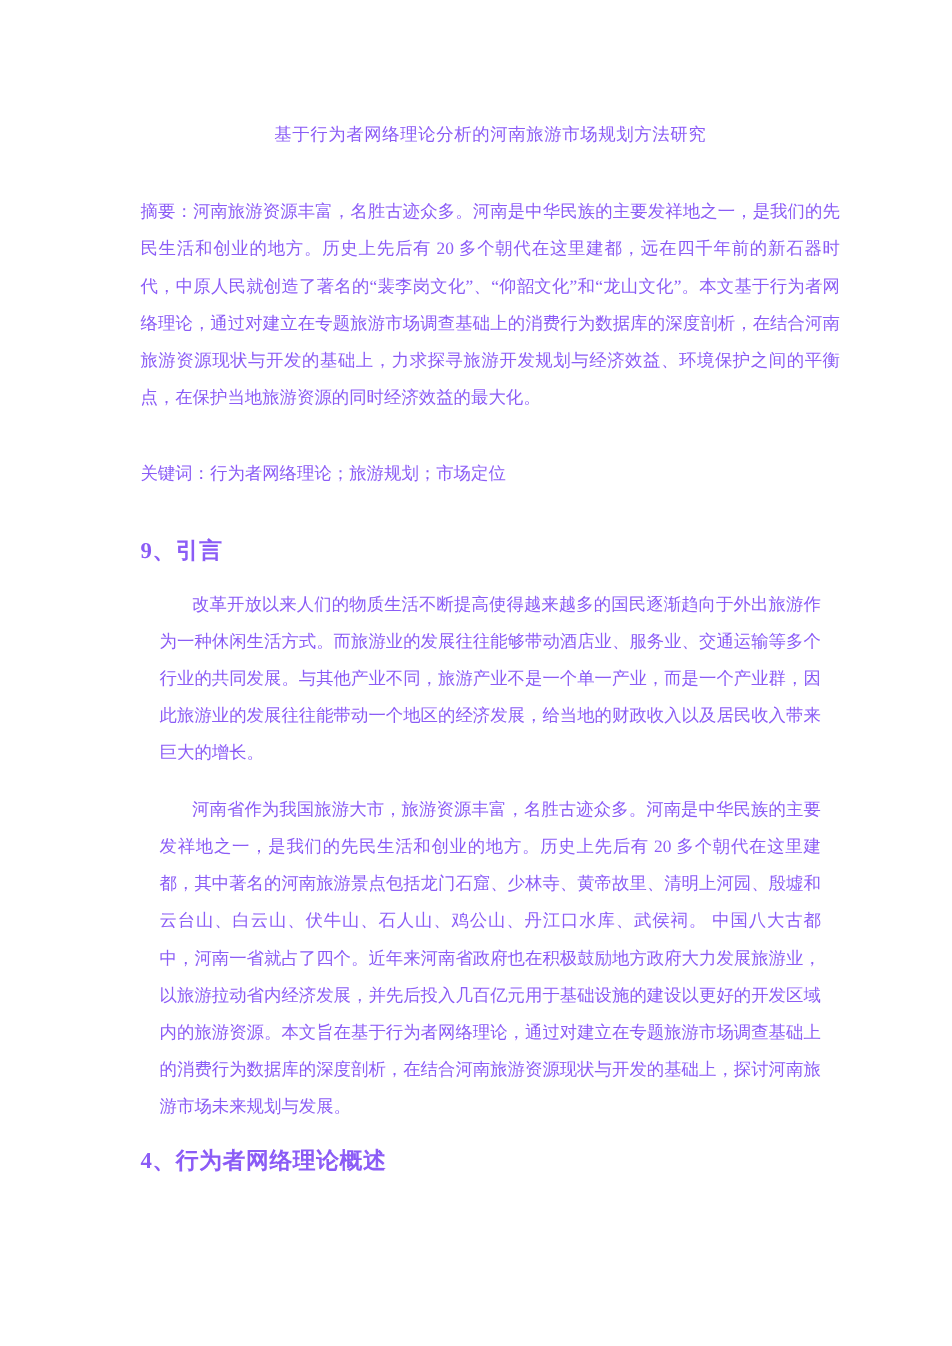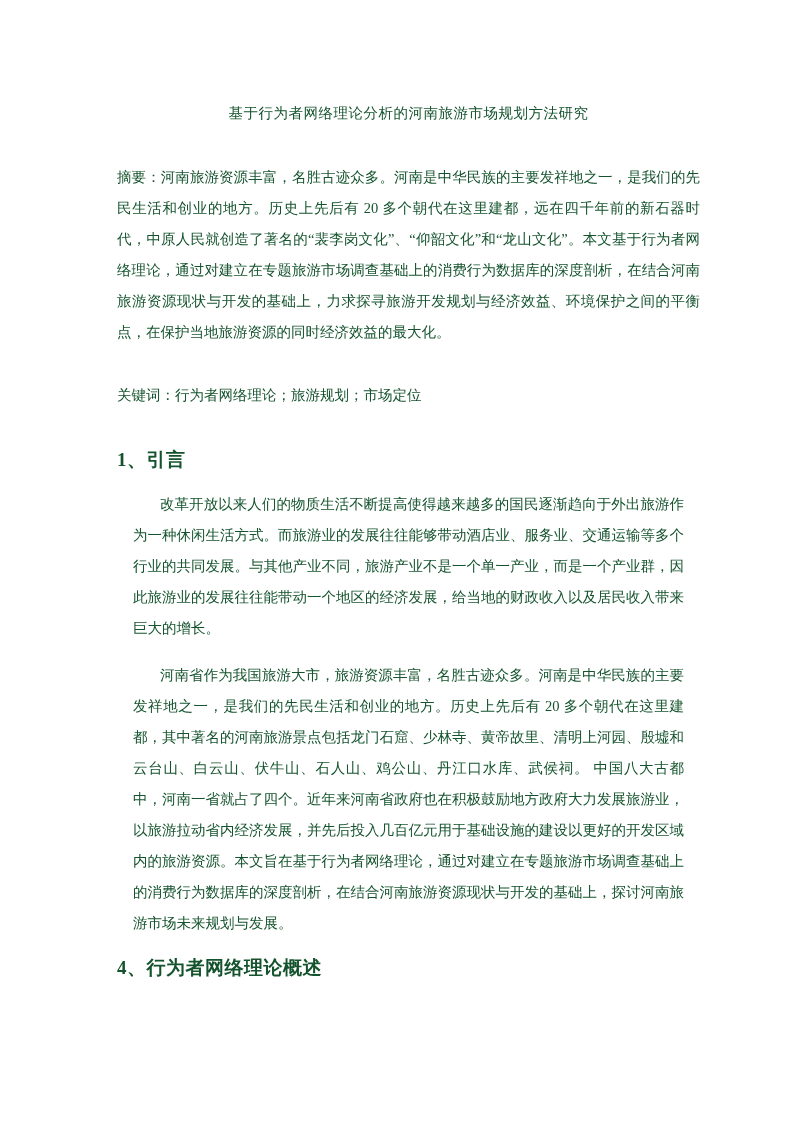--- a/index.html
+++ b/index.html
@@ -8,21 +8,21 @@
     background: #ffffff;
   }
   .page {
     position: relative;
     width: 793px;
     height: 1122px;
     background: #ffffff;
     box-sizing: border-box;
     padding: 98px 93px 0 117px;
     font-family: "Liberation Serif", "DejaVu Serif", serif;
-    color: #14532d;
+    color: #8b5cf6;
     overflow: hidden;
   }
   .doc-title {
     text-align: center;
     font-size: 14.5px;
     font-weight: normal;
     line-height: 31px;
     margin: 0 0 33px 0;
     letter-spacing: 0.5px;
   }
@@ -58,21 +58,21 @@
 </head>
 <body>
 
 <div class="page">
   <div class="doc-title">基于行为者网络理论分析的河南旅游市场规划方法研究</div>
 
   <p class="abstract">摘要：河南旅游资源丰富，名胜古迹众多。河南是中华民族的主要发祥地之一，是我们的先民生活和创业的地方。历史上先后有 20 多个朝代在这里建都，远在四千年前的新石器时代，中原人民就创造了著名的“裴李岗文化”、“仰韶文化”和“龙山文化”。本文基于行为者网络理论，通过对建立在专题旅游市场调查基础上的消费行为数据库的深度剖析，在结合河南旅游资源现状与开发的基础上，力求探寻旅游开发规划与经济效益、环境保护之间的平衡点，在保护当地旅游资源的同时经济效益的最大化。</p>
 
   <p class="keywords">关键词：行为者网络理论；旅游规划；市场定位</p>
 
-  <h2 class="sec-heading">1、引言</h2>
+  <h2 class="sec-heading">9、引言</h2>
 
   <p class="para">改革开放以来人们的物质生活不断提高使得越来越多的国民逐渐趋向于外出旅游作为一种休闲生活方式。而旅游业的发展往往能够带动酒店业、服务业、交通运输等多个行业的共同发展。与其他产业不同，旅游产业不是一个单一产业，而是一个产业群，因此旅游业的发展往往能带动一个地区的经济发展，给当地的财政收入以及居民收入带来巨大的增长。</p>
 
   <p class="para">河南省作为我国旅游大市，旅游资源丰富，名胜古迹众多。河南是中华民族的主要发祥地之一，是我们的先民生活和创业的地方。历史上先后有 20 多个朝代在这里建都，其中著名的河南旅游景点包括龙门石窟、少林寺、黄帝故里、清明上河园、殷墟和云台山、白云山、伏牛山、石人山、鸡公山、丹江口水库、武侯祠。 中国八大古都中，河南一省就占了四个。近年来河南省政府也在积极鼓励地方政府大力发展旅游业，以旅游拉动省内经济发展，并先后投入几百亿元用于基础设施的建设以更好的开发区域内的旅游资源。本文旨在基于行为者网络理论，通过对建立在专题旅游市场调查基础上的消费行为数据库的深度剖析，在结合河南旅游资源现状与开发的基础上，探讨河南旅游市场未来规划与发展。</p>
 
   <h2 class="sec-heading sec2">4、行为者网络理论概述</h2>
 
 </div>
 
 </body></html>

